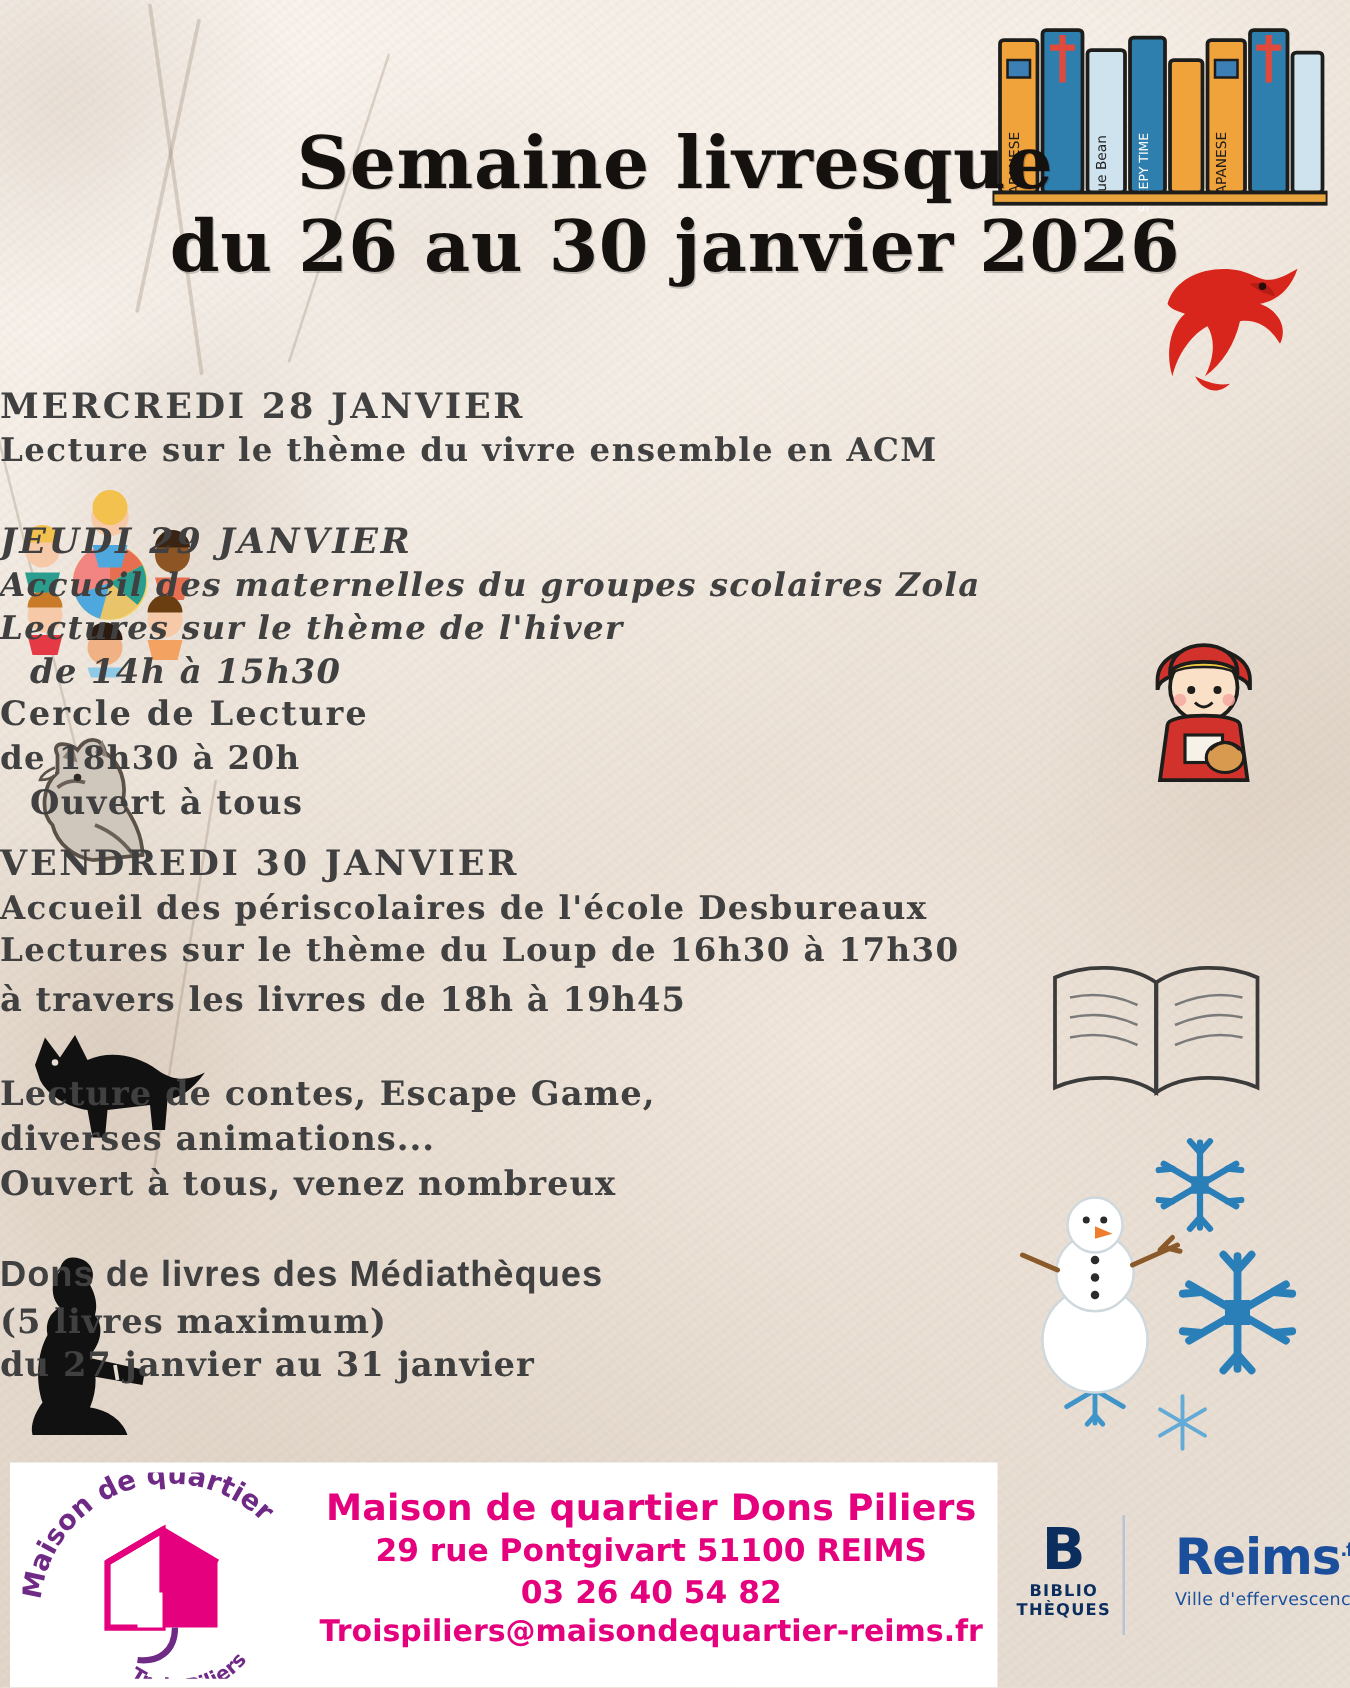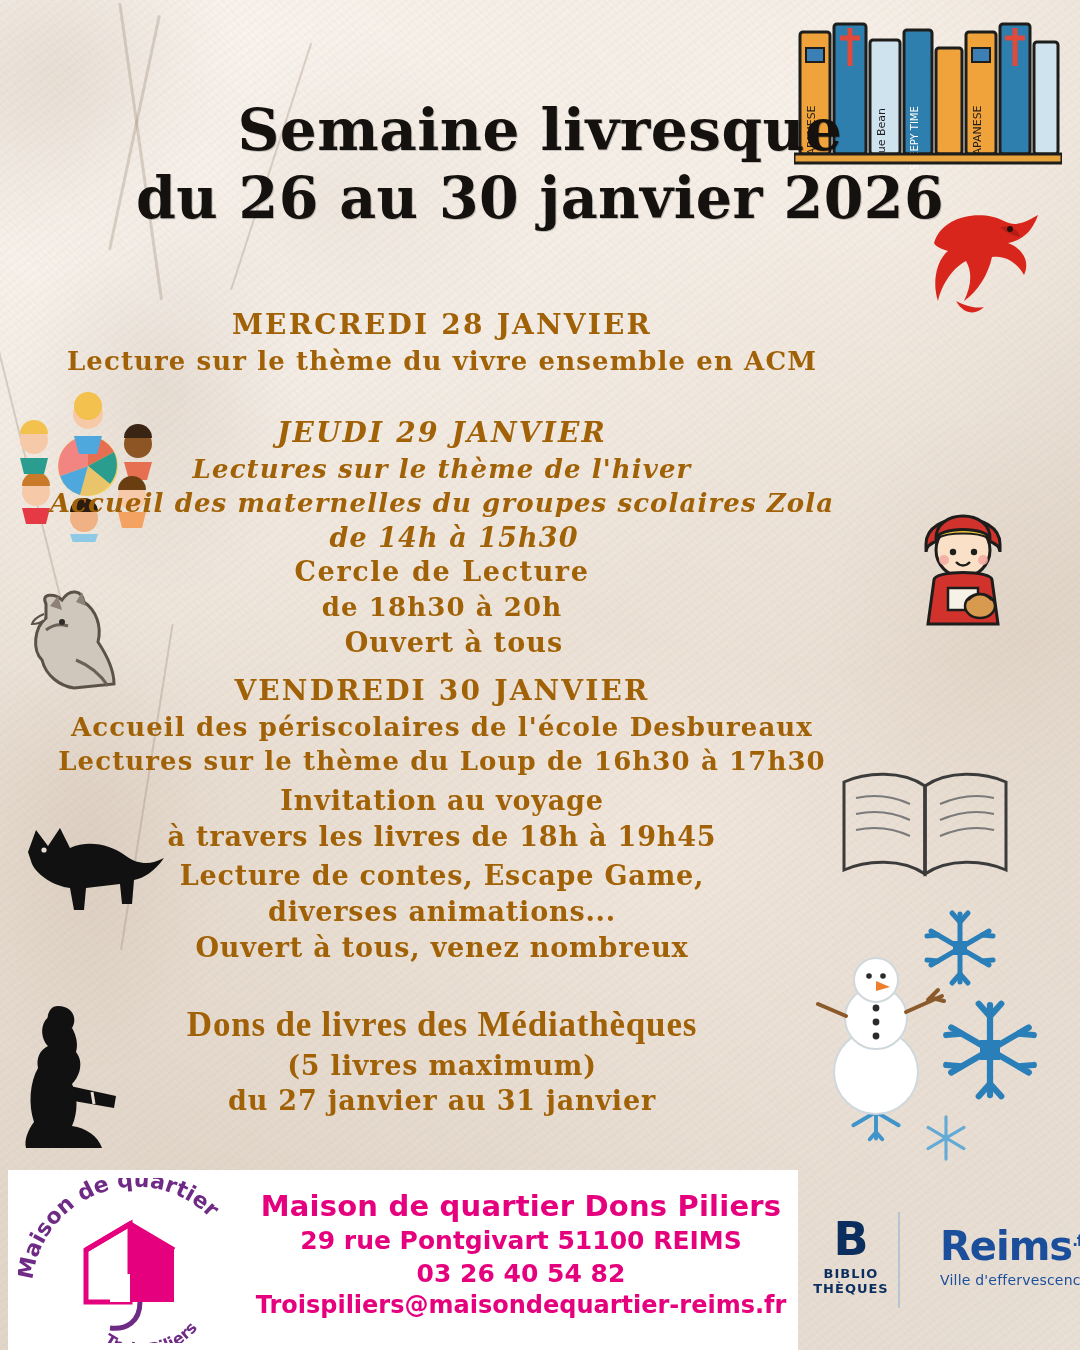--- a/index.html
+++ b/index.html
@@ -75,22 +75,22 @@
     line-height: 1.18;
     letter-spacing: 0.5px;
     text-shadow: 1px 1px 0 rgba(0,0,0,0.20);
   }
   .title .l2 { display: block; font-size: 57px; }
 
   .section {
     position: absolute;
     left: 0;
     width: 884px;
-    text-align: center;
-    color: #a16207;
+    text-align: left;
+    color: #404040;
   }
   .hd {
     font-family: "DejaVu Serif", serif;
     font-weight: bold;
     font-size: 28px;
     letter-spacing: 2.2px;
     line-height: 1.35;
   }
   .ln {
     font-family: "DejaVu Serif", serif;
@@ -101,23 +101,23 @@
   }
   .ln.sm { font-size: 27px; margin-left: 24px; }
   .sub {
     font-family: "DejaVu Serif", serif;
     font-weight: bold;
     font-size: 27px;
     letter-spacing: 1.6px;
     line-height: 1.35;
   }
   .big {
-    font-family: Liberation Serif, serif;
-    font-weight: bold;
-    font-size: 35px;
+    font-family: Liberation Sans, sans-serif;
+    font-weight: bold;
+    font-size: 29px;
     letter-spacing: 0.8px;
     line-height: 1.3;
   }
   .big2 {
     font-family: "DejaVu Serif", serif;
     font-weight: bold;
     font-size: 34px;
     letter-spacing: 0.5px;
     line-height: 1.3;
   }
@@ -439,39 +439,38 @@
     <span class="l2">du 26 au 30 janvier 2026</span>
   </div>
 
   <div class="section" style="top:306px;">
     <div class="hd">MERCREDI 28 JANVIER</div>
     <div class="ln">Lecture sur le thème du vivre ensemble en ACM</div>
   </div>
 
   <div class="section" style="top:414px;font-style:italic;">
     <div class="hd">JEUDI 29 JANVIER</div>
+    <div class="ln">Accueil des maternelles du groupes scolaires Zola</div>
     <div class="ln">Lectures sur le thème de l'hiver</div>
-    <div class="ln">Accueil des maternelles du groupes scolaires Zola</div>
     <div class="ln sm">de 14h à 15h30</div>
   </div>
 
   <div class="section" style="top:554px;">
     <div class="sub">Cercle de Lecture</div>
     <div class="ln">de 18h30 à 20h</div>
     <div class="ln sm">Ouvert à tous</div>
   </div>
 
   <div class="section" style="top:672px;">
     <div class="hd">VENDREDI 30 JANVIER</div>
     <div class="ln">Accueil des périscolaires de l'école Desbureaux</div>
     <div class="ln">Lectures sur le thème du Loup de 16h30 à 17h30</div>
   </div>
 
   <div class="section" style="top:783px;">
-    <div class="mid">Invitation au voyage</div>
     <div class="mid">à travers les livres de 18h à 19h45</div>
   </div>
 
   <div class="section" style="top:858px;">
     <div class="mid">Lecture de contes, Escape Game,</div>
     <div class="mid">diverses animations...</div>
   </div>
 
   <div class="section" style="top:930px;">
     <div class="mid">Ouvert à tous, venez nombreux</div>

